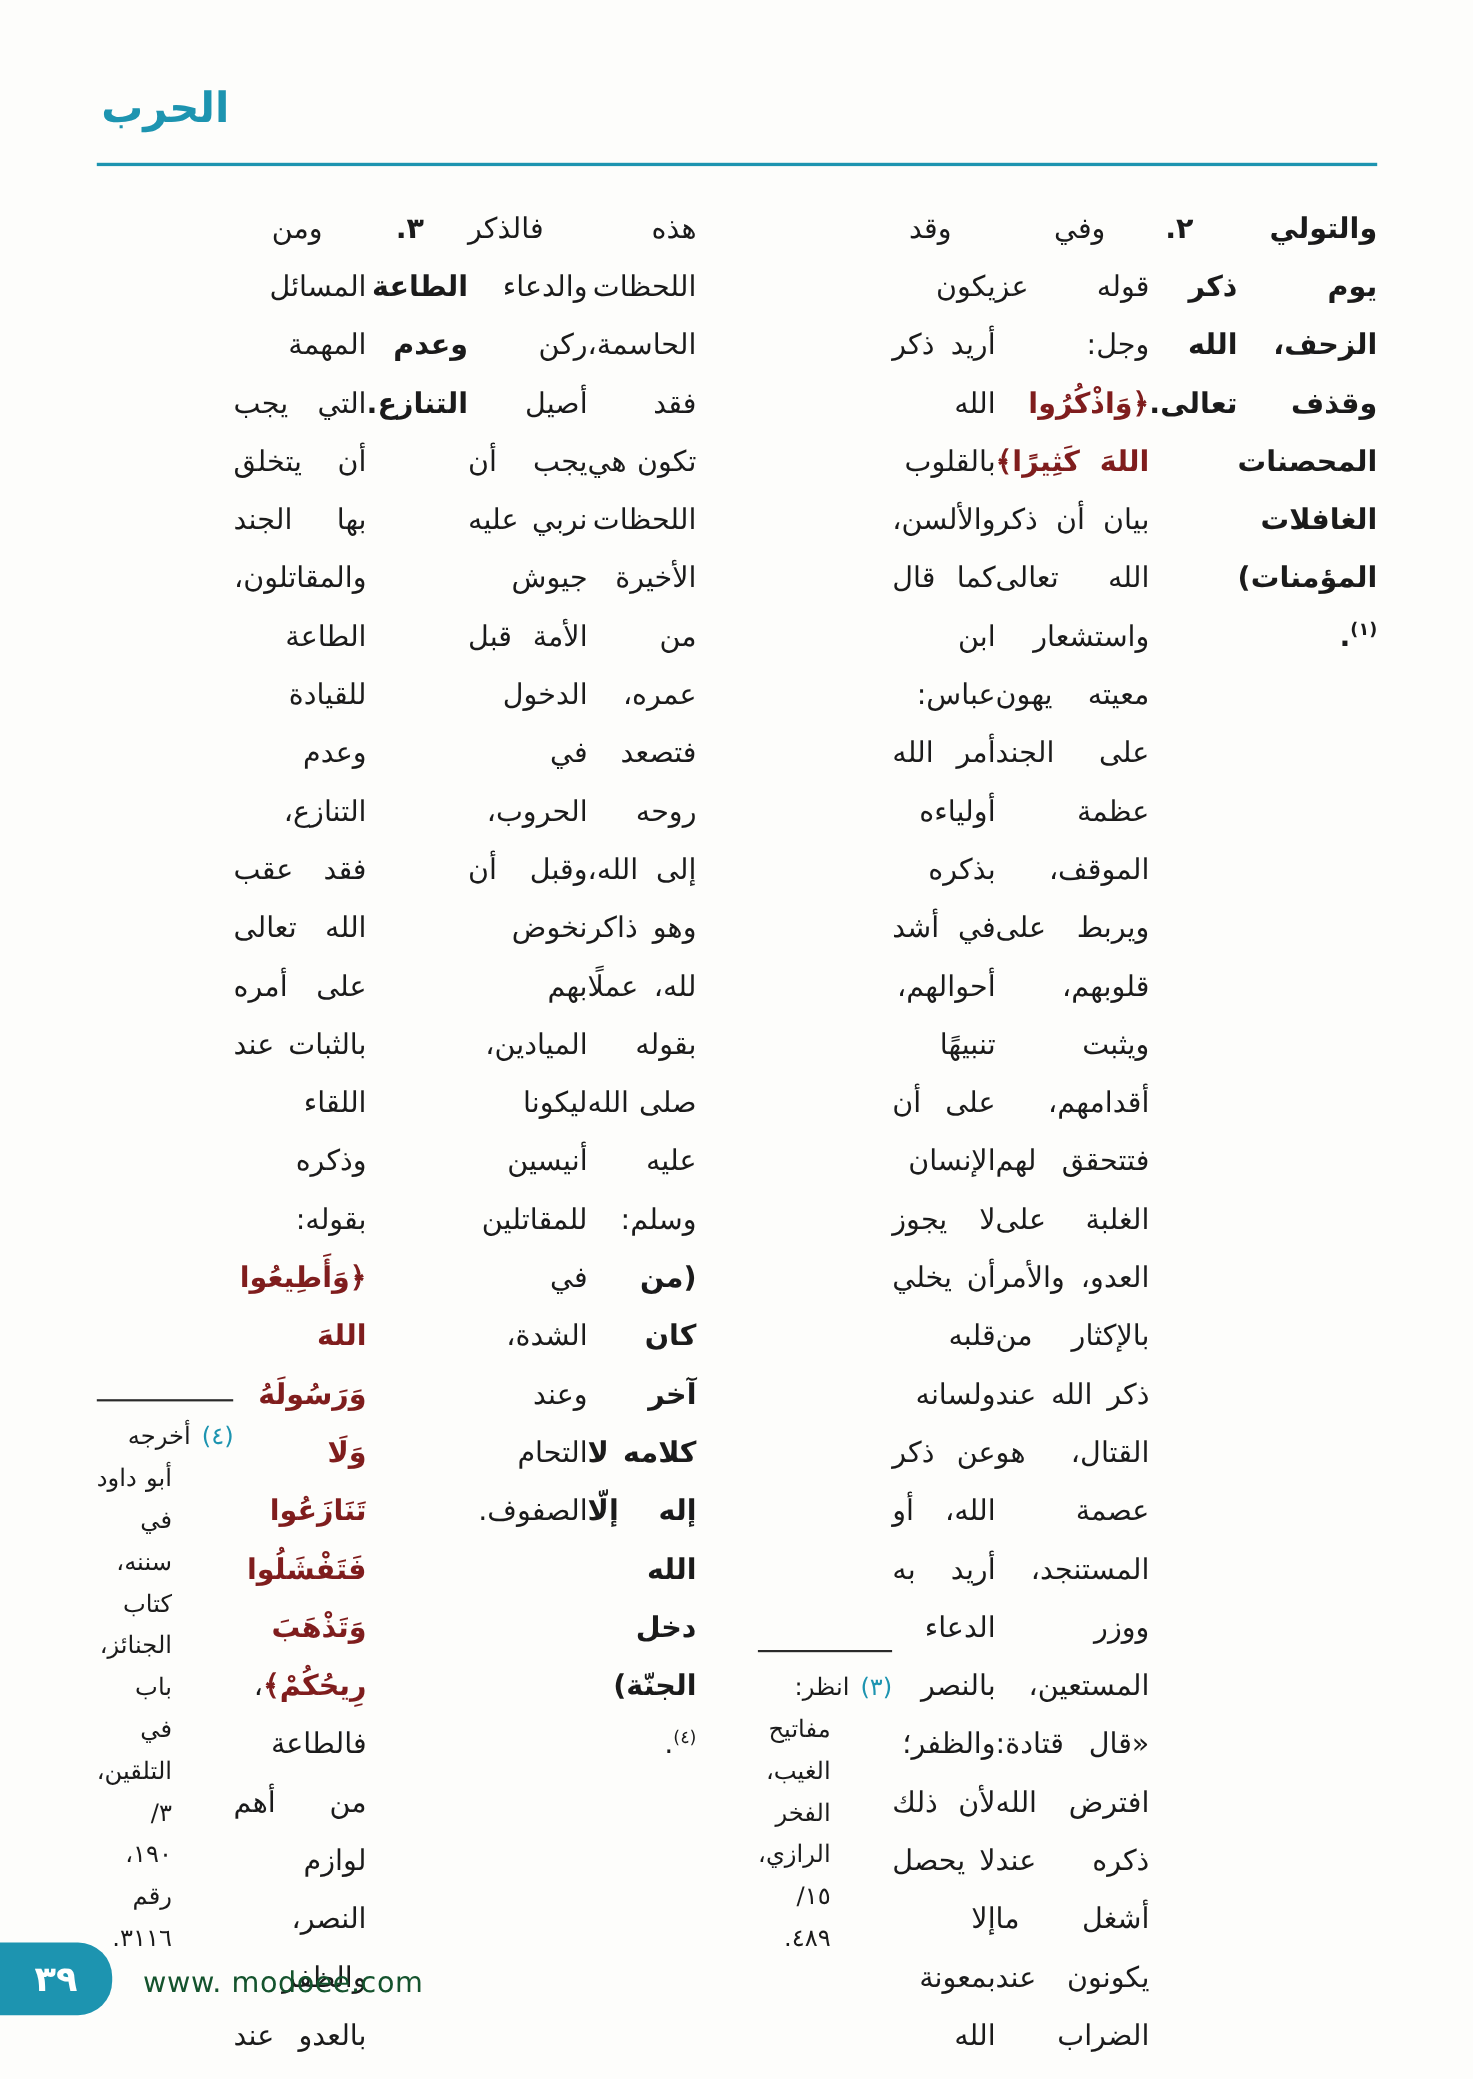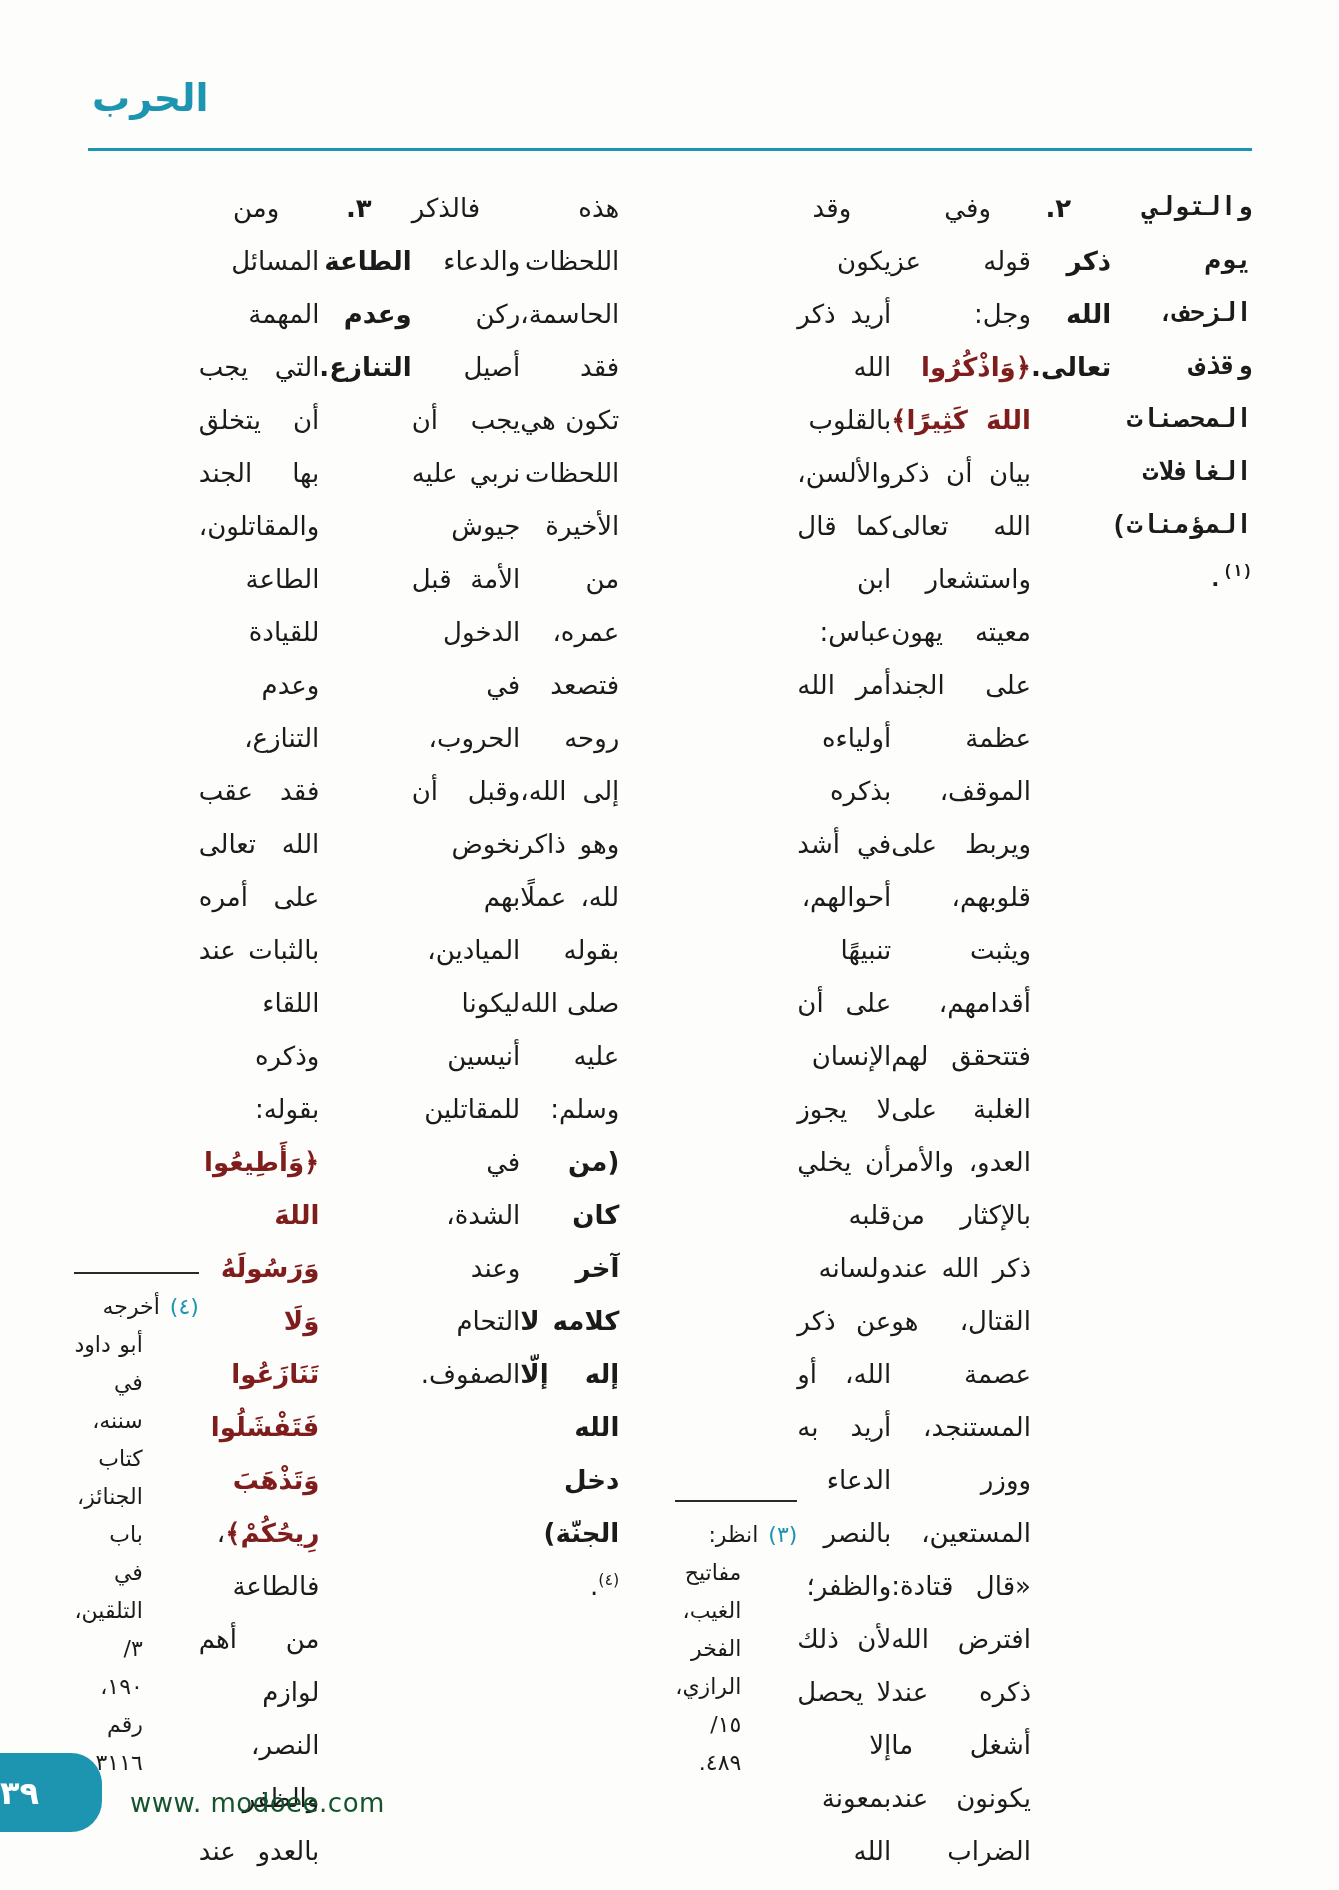--- a/index.html
+++ b/index.html
@@ -57,21 +57,21 @@
     font-size: 26px;
     line-height: 53px;
   }
 
   .para {
     text-align: justify;
     text-indent: 40px;       
     margin-bottom: 10px;
   }
   .para.noindent { text-indent: 0; }
-  .para.bold { font-weight: 700; font-family: Liberation Mono, monospace; }
+  .para.bold { font-weight: 700; }
   .para.heading { font-weight: 700; margin-bottom: 6px; }
 
   .quran {
     color: #7f1d1d;
     font-weight: 700;
   }
   .hadith { font-weight: 700; }
 
   sup.note-ref {
     font-size: 16px;
@@ -100,29 +100,29 @@
     color: #1d94b0;
     margin-left: 10px;
   }
 
   
   .page-badge {
     position: absolute;
     left: 0;
     bottom: 58px;
     width: 102px;
-    height: 79px;
+    height: 66px;
     background: #1d94b0;
     border-radius: 0 31px 31px 0;
     color: #ffffff;
     font-size: 32px;
     font-weight: 700;
     display: flex;
     align-items: center;
-    justify-content: flex-end;
+    justify-content: center;
   }
   .website {
     position: absolute;
     left: 130px;
     bottom: 72px;
     direction: ltr;
     color: #14532d;
     font-size: 26px;
     letter-spacing: 0.5px;
     margin-top: 36px;

